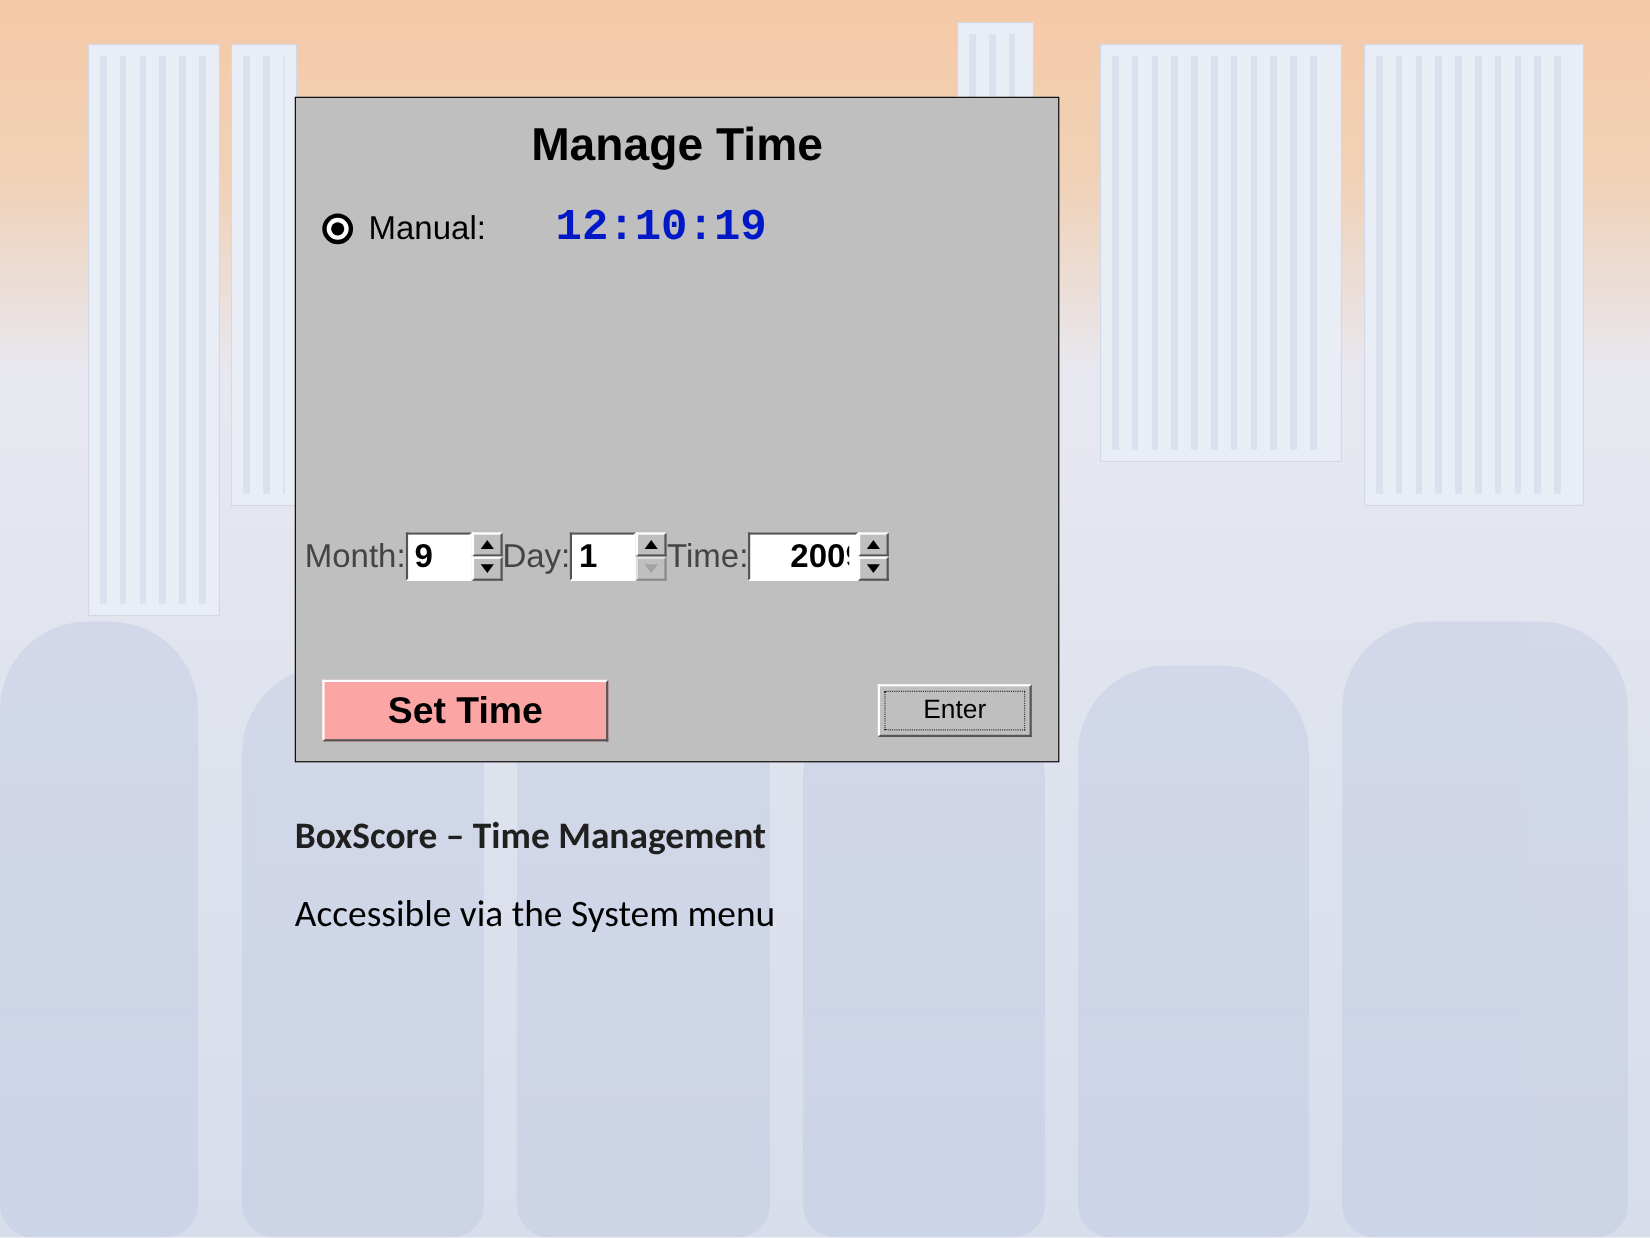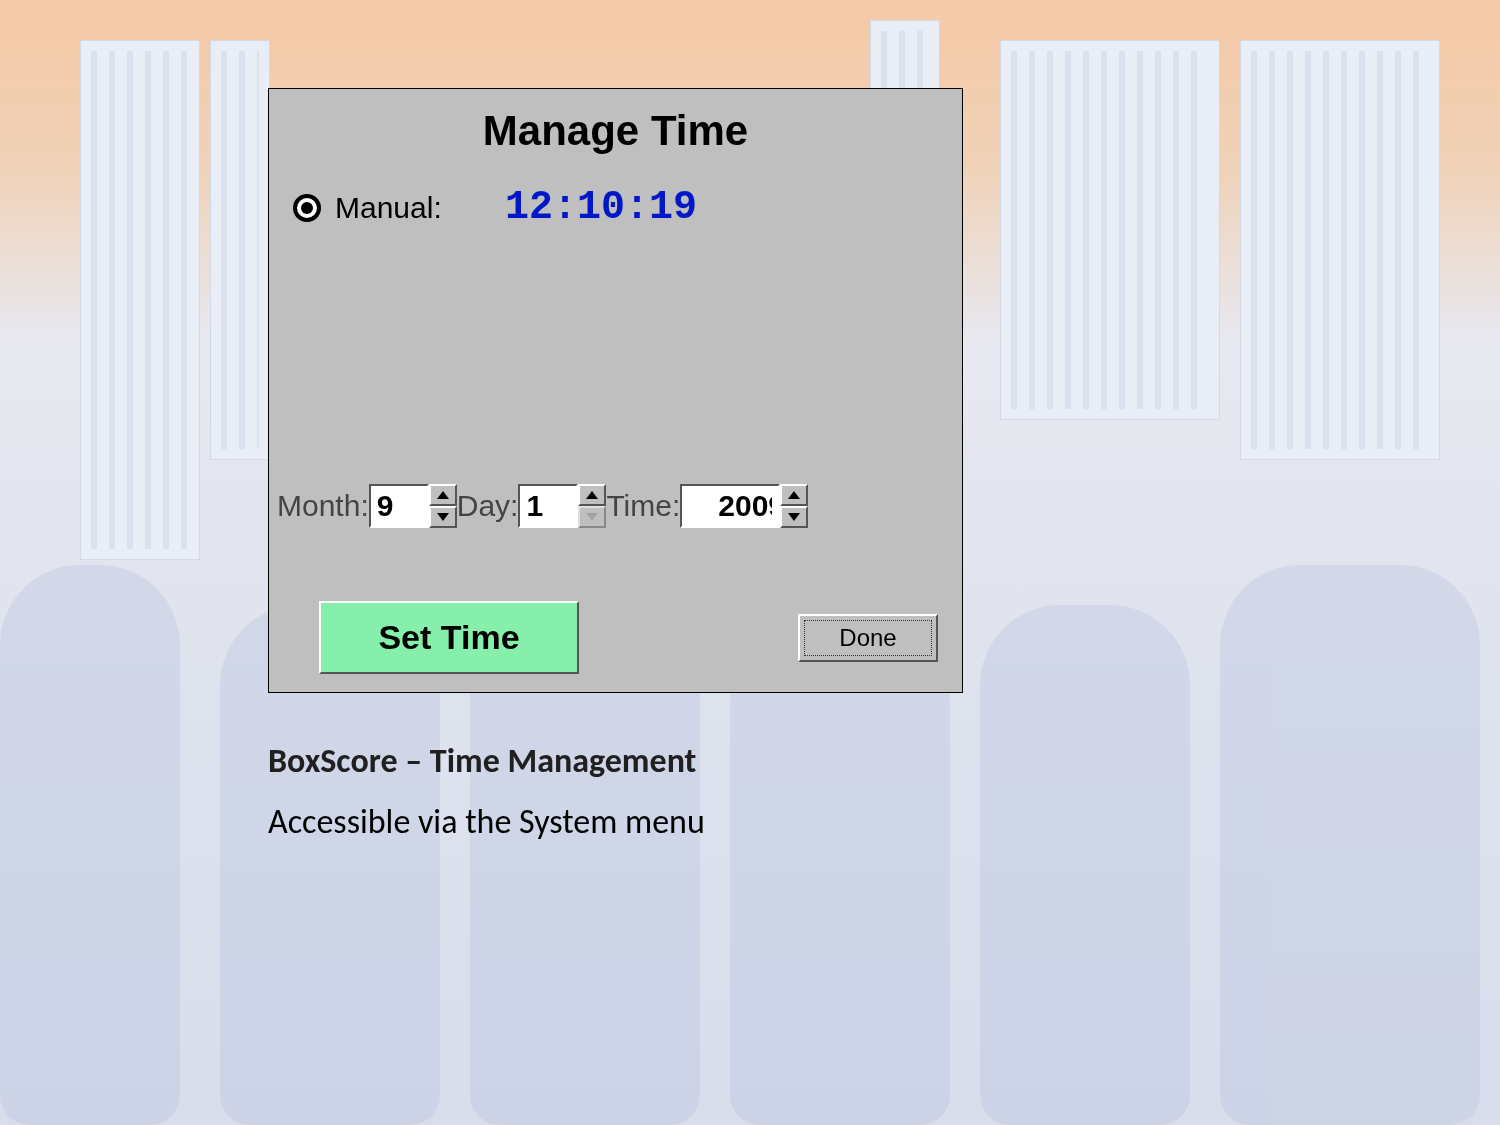--- a/index.html
+++ b/index.html
@@ -226,35 +226,34 @@
     left: 24px;
     right: 24px;
     bottom: 18px;
     display: flex;
     align-items: center;
     justify-content: space-between;
   }
 
   .set-time-btn {
     width: 260px;
-    height: 73px;
-    background: #86efac;
+    height: 56px;
+    background: #fca5a5;
     border-top: 2px solid #fff;
     border-left: 2px solid #fff;
     border-right: 2px solid #555;
     border-bottom: 2px solid #555;
     font-size: 34px;
     font-weight: bold;
     font-family: Arial, sans-serif;
     color: #000;
     cursor: pointer;
     display: flex;
     align-items: center;
     justify-content: center;
-    margin-left: 26px;
   }
 
   .done-btn {
     width: 140px;
     height: 48px;
     background: #bfbfbf;
     border-top: 2px solid #fff;
     border-left: 2px solid #fff;
     border-right: 2px solid #555;
     border-bottom: 2px solid #555;
@@ -279,21 +278,21 @@
     position: absolute;
     left: 268px;
     top: 740px;
     width: 700px;
   }
   .caption-title {
     font-size: 34px;
     font-weight: bold;
     color: #202020;
     font-family: Calibri, Arial, sans-serif;
-    margin-bottom: 20px;
+    margin-bottom: 30px;
   }
   .caption-sub {
     font-size: 34px;
     color: #000000;
     font-family: Calibri, Arial, sans-serif;
   }
 </style>
 </head>
 <body>
 
@@ -375,21 +374,21 @@
           </div>
       </div>
     </div>
   </div>
 
   <div class="bottom-row">
     <div class="set-time-btn">
       <span>Set Time</span>
     </div>
     <div class="done-btn">
-      <span>Done</span>
+      <span>Enter</span>
     </div>
   </div>
 </div>
 
 <div class="caption">
   <div class="caption-title">BoxScore – Time Management</div>
   <div class="caption-sub">Accessible via the System menu</div>
 </div>
 
 </body></html>

